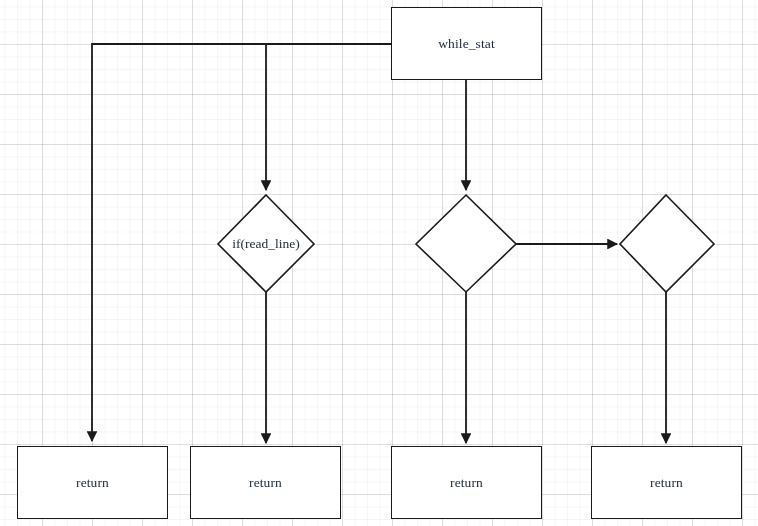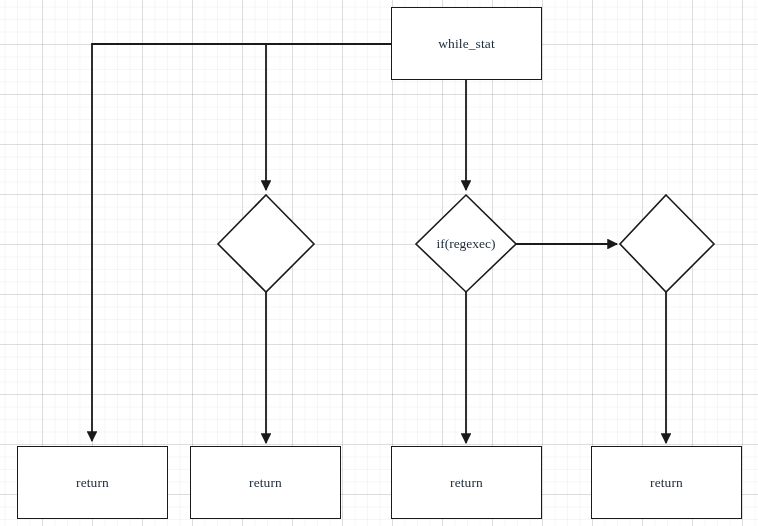--- a/index.html
+++ b/index.html
@@ -62,24 +62,24 @@
 
     <path d="M 466 292 L 466 443" fill="none" stroke="#1a1a1a" stroke-width="1.8" marker-end="url(#arrow)"></path>
 
     <path d="M 666 292 L 666 443" fill="none" stroke="#1a1a1a" stroke-width="1.8" marker-end="url(#arrow)"></path>
   </svg>
 
   <div class="node proc" style="left:391px;top:7px;width:151px;height:73px;">
     <span>while_stat</span>
   </div>
 
+  <div class="node dec" style="left:218px;top:195px;width:96px;height:97px;">
+    <div class="lbl">if(read_line)</div>
+  </div>
 
-  <div class="node dec" style="left:416px;top:195px;width:100px;height:97px;">
-    <div class="lbl">if(regexec)</div>
-  </div>
 
 
   <div class="node proc" style="left:17px;top:446px;width:151px;height:73px;">
     <span>return</span>
   </div>
 
   <div class="node proc" style="left:190px;top:446px;width:151px;height:73px;">
     <span>return</span>
   </div>
 

